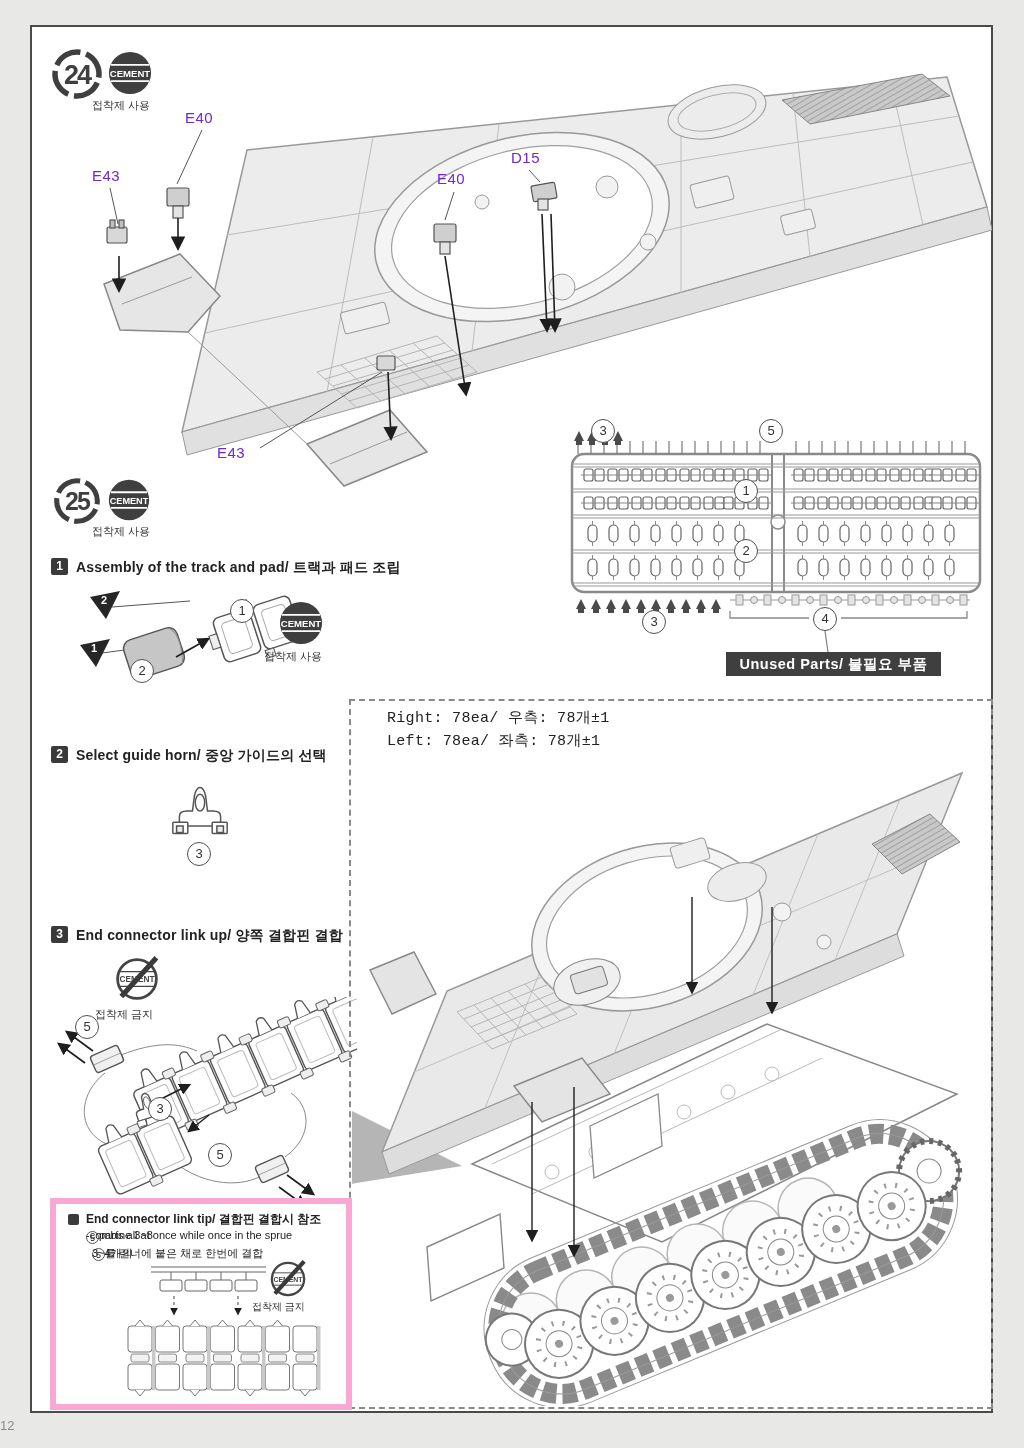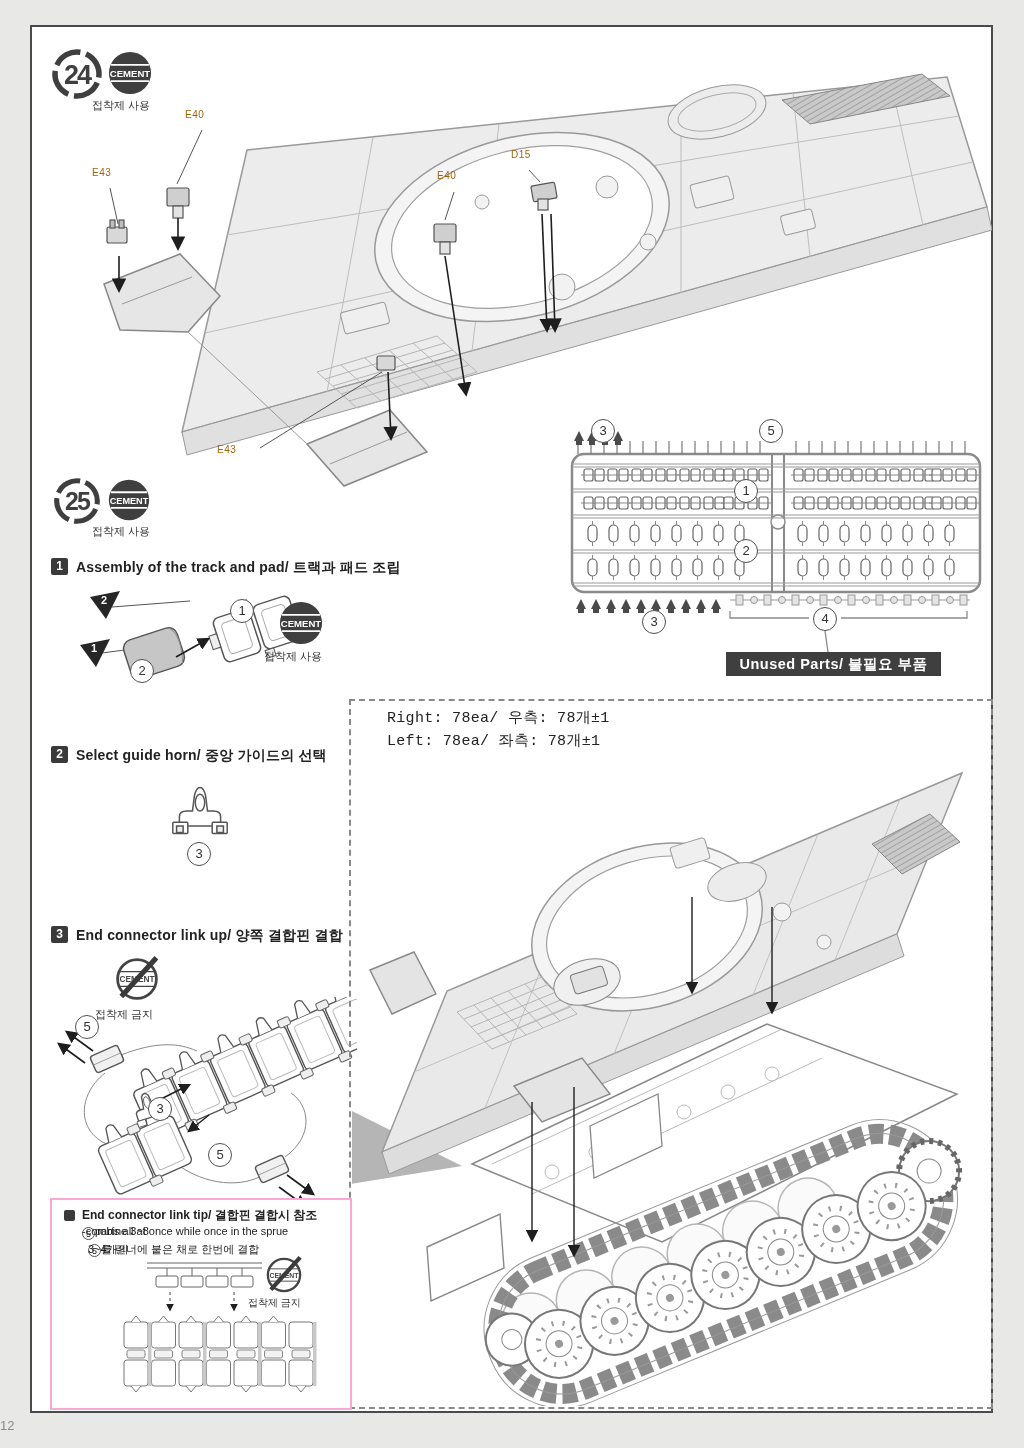--- a/index.html
+++ b/index.html
@@ -10,28 +10,28 @@
   .page *{position:absolute;box-sizing:border-box;}
   .pageno{position:absolute;left:0;top:1418px;width:1024px;text-align:left;
           font-size:13px;color:#8a8a8a;}
   
   .circ{width:24px;height:24px;border:1.5px solid #4f4f4f;border-radius:50%;background:#fff;
         font-size:13px;line-height:21px;text-align:center;color:#333;z-index:6;}
   
   .sq{width:17px;height:17px;background:#3a3a3a;border-radius:2px;color:#fff;
       font-size:12px;font-weight:bold;text-align:center;line-height:17px;z-index:5;}
   .ititle{font-size:14px;font-weight:bold;color:#222;white-space:nowrap;letter-spacing:.2px;}
-  .plbl{font-size:10px;color:#a16207;letter-spacing:.5px;z-index:4;}
+  .plbl{font-size:15px;color:#6d28d9;letter-spacing:.5px;z-index:4;}
   .cap{font-size:11px;color:#333;white-space:nowrap;}
   .badge{background:#3f3f3f;color:#fff;font-size:14.5px;font-weight:bold;
          text-align:center;line-height:24px;letter-spacing:.5px;z-index:6;}
   .tracktitle{font-size:17px;font-weight:bold;color:#222;text-align:center;letter-spacing:1px;}
   .counts{font-size:15px;color:#222;white-space:nowrap;letter-spacing:.3px;font-family:Liberation Mono, monospace;}
   .dashbox{border:2px dashed #8a8a8a;z-index:1;}
-  .tipbox{border:2px solid #f9a8d4;background:#fff;z-index:3;}
+  .tipbox{border:6px solid #f9a8d4;background:#fff;z-index:3;}
   .tipbox .t1{font-size:12px;font-weight:bold;color:#222;white-space:nowrap;}
   .tipbox .t2{font-size:11px;color:#222;white-space:nowrap;}
   .icirc{display:inline-block;position:static;width:13px;height:13px;border:1px solid #555;
          border-radius:50%;font-size:9px;line-height:12px;text-align:center;vertical-align:-2px;}
   svg{display:block;}
   .z2{z-index:2;}
 </style>
 </head>
 <body>
 

